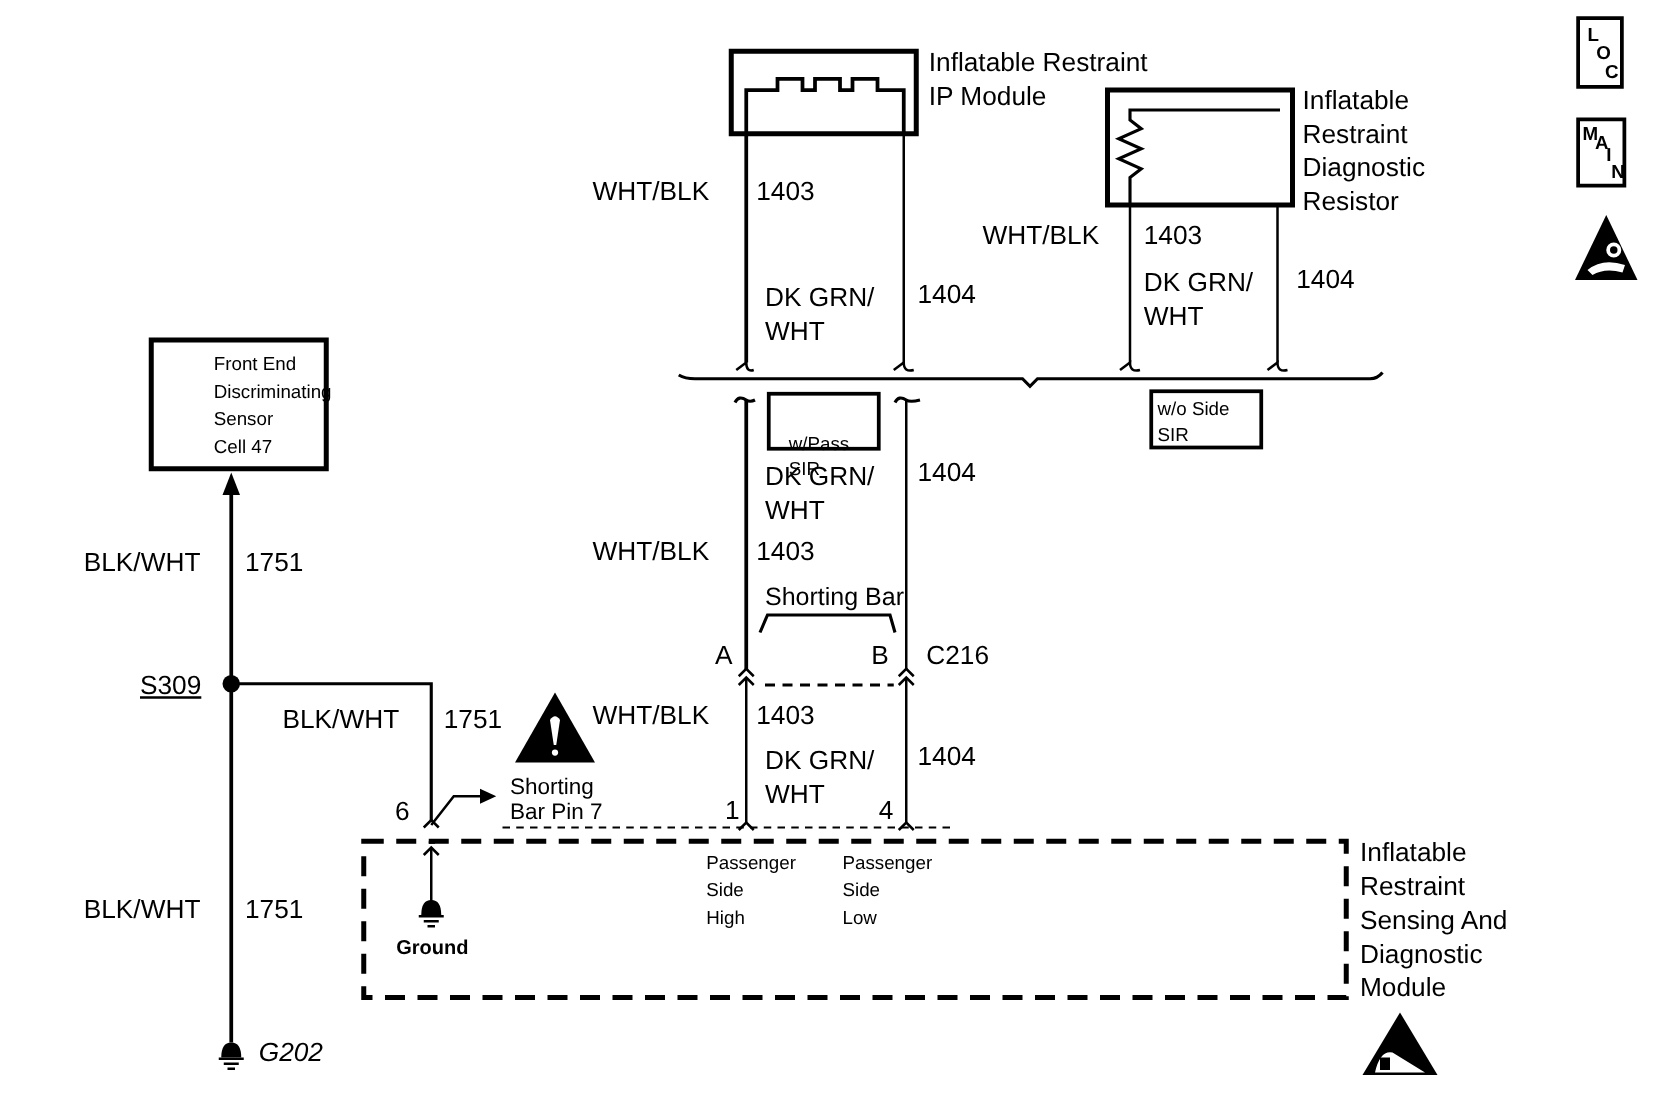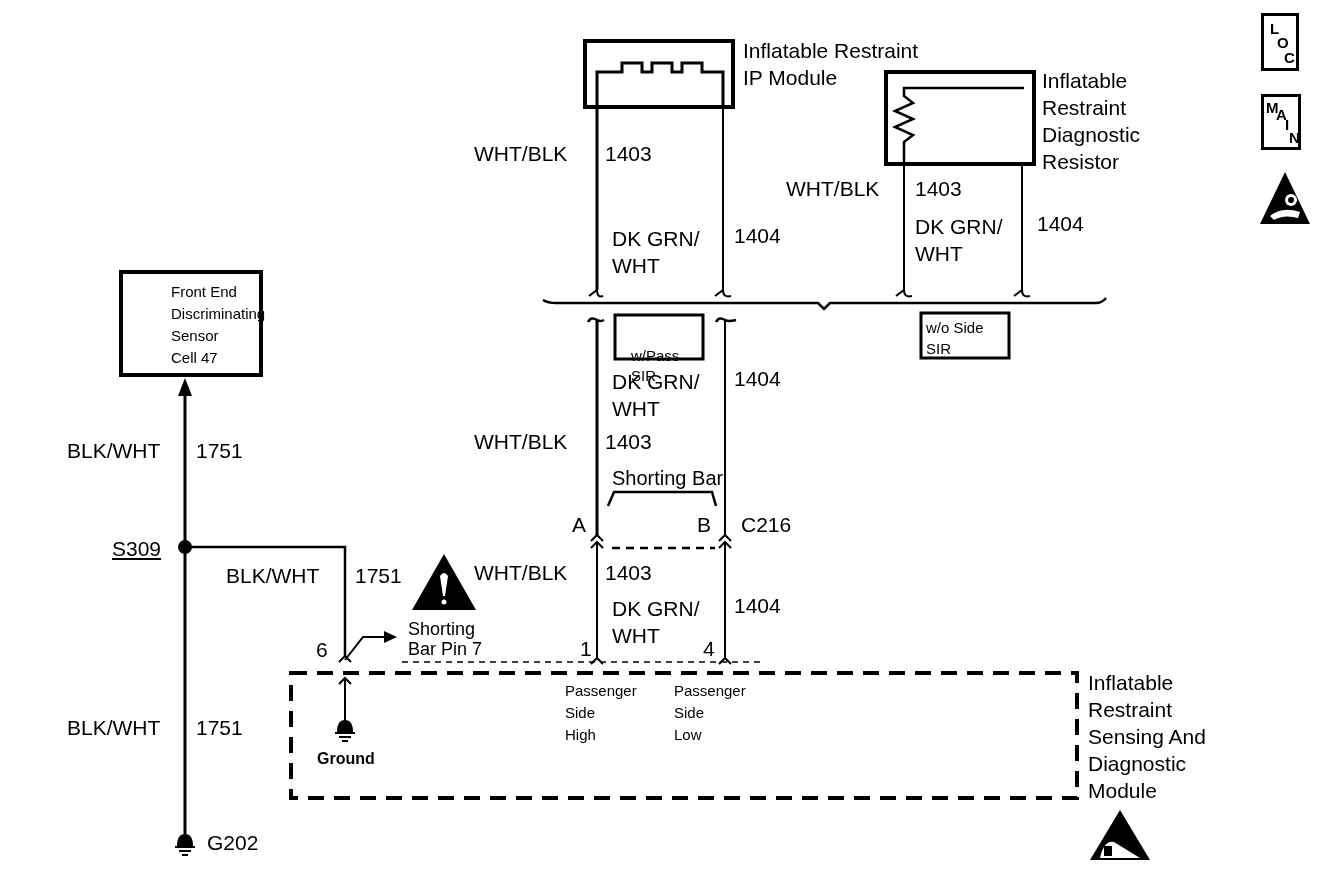--- a/index.html
+++ b/index.html
@@ -189,13 +189,13 @@
 Side
 Low</div>
 
 <div class="t big" style="left:67px; top:440px;">BLK/WHT</div>
 <div class="t big" style="left:196px; top:440px;">1751</div>
 <div class="t big" style="left:112px; top:538px;text-decoration:underline;">S309</div>
 <div class="t big" style="left:226px; top:565px;">BLK/WHT</div>
 <div class="t big" style="left:355px; top:565px;">1751</div>
 <div class="t big" style="left:67px; top:717px;">BLK/WHT</div>
 <div class="t big" style="left:196px; top:717px;">1751</div>
-<div class="t big" style="left:207px; top:832px;">G202</div>
+<div class="t big" style="left:207px; top:832px;font-style:italic;">G202</div>
 
 </body></html>

